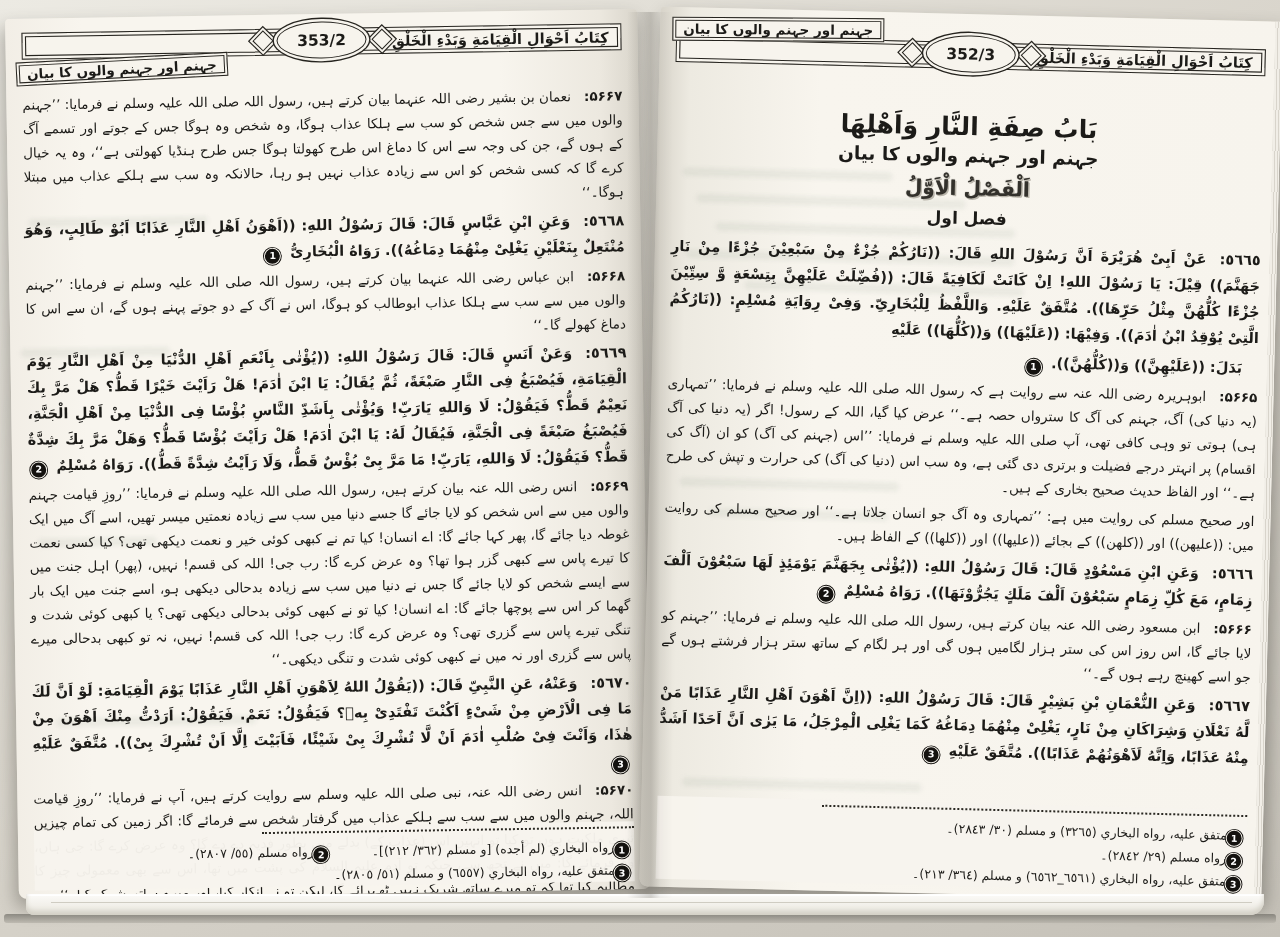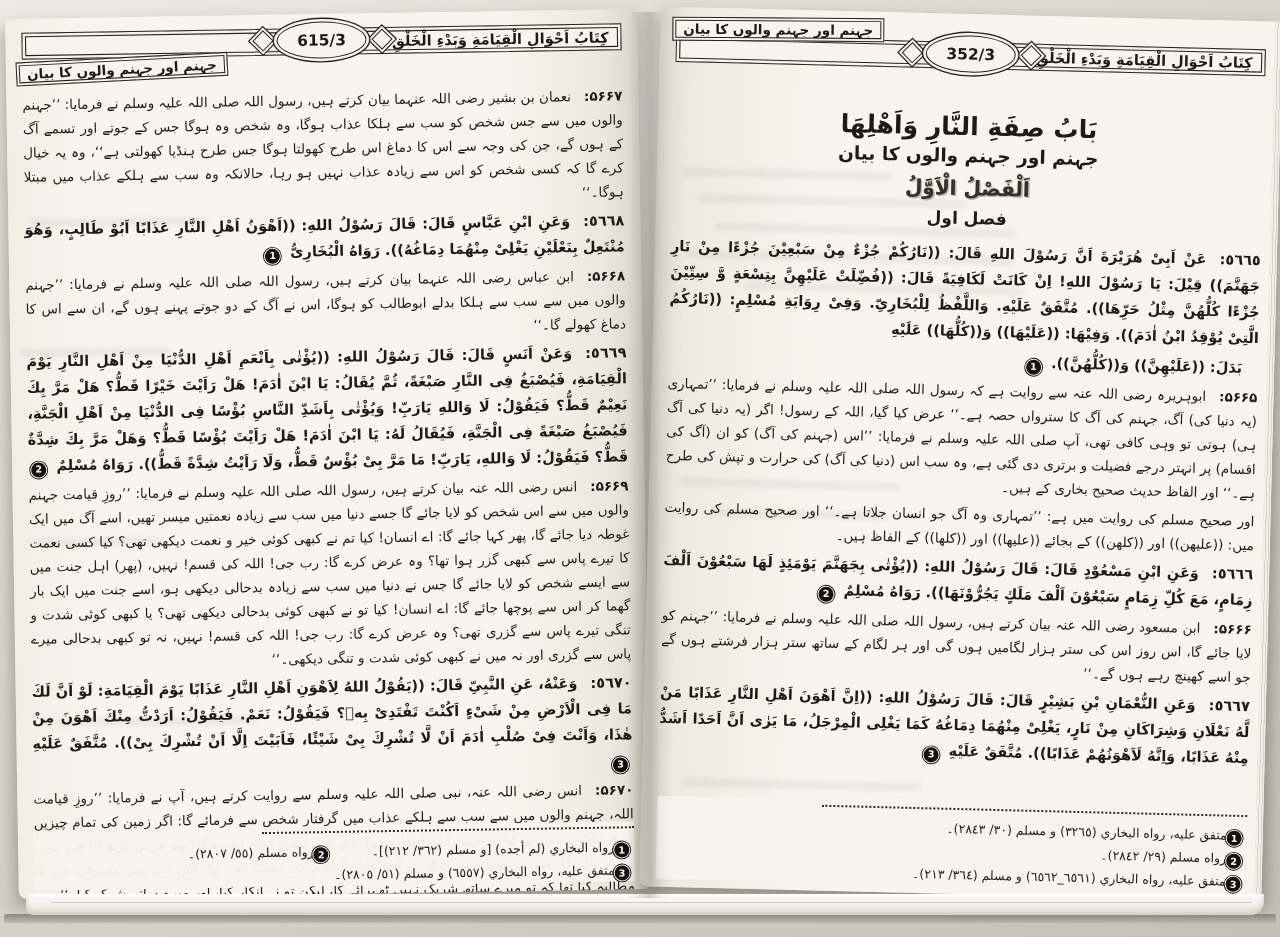--- a/index.html
+++ b/index.html
@@ -99,29 +99,29 @@
         <i style="top:700px;left:40px;width:200px"></i>
       </div>
 
       <div class="hdr">
         <div class="band">
           <span class="band-title">کِتَابُ اَحْوَالِ الْقِیَامَةِ وَبَدْءِ الْخَلْقِ</span>
         </div>
         <span class="wing w1"></span>
         <span class="wing w2"></span>
         <div class="medal">
-          <span>615/3</span>
+          <span>353/2</span>
         </div>
         <div class="secbox">جہنم اور جہنم والوں کا بیان</div>
       </div>
 
       <div class="page-body">
         <p class="blk urdu"><span class="hnum">۵۶۶۷:</span><span>نعمان بن بشیر رضی اللہ عنہما بیان کرتے ہیں، رسول اللہ صلی اللہ علیہ وسلم نے فرمایا: ’’جہنم والوں میں سے جس شخص کو سب سے ہلکا عذاب ہوگا، وہ شخص وہ ہوگا جس کے جوتے اور تسمے آگ کے ہوں گے، جن کی وجہ سے اس کا دماغ اس طرح کھولتا ہوگا جس طرح ہنڈیا کھولتی ہے‘‘، وہ یہ خیال کرے گا کہ کسی شخص کو اس سے زیادہ عذاب نہیں ہو رہا، حالانکہ وہ سب سے ہلکے عذاب میں مبتلا ہوگا۔‘‘</span></p>
         <p class="blk arabic"><span class="hnum">٥٦٦٨:</span><span>وَعَنِ ابْنِ عَبَّاسٍ قَالَ: قَالَ رَسُوْلُ اللهِ: ((اَهْوَنُ اَهْلِ النَّارِ عَذَابًا اَبُوْ طَالِبٍ، وَهُوَ مُنْتَعِلٌ بِنَعْلَیْنِ یَغْلِیْ مِنْهُمَا دِمَاغُهُ)). رَوَاهُ الْبُخَارِیُّ</span> <span class="fnm">1</span></p>
-        <p class="blk urdu"><span class="hnum">۵۶۶۸:</span><span>ابن عباس رضی اللہ عنہما بیان کرتے ہیں، رسول اللہ صلی اللہ علیہ وسلم نے فرمایا: ’’جہنم والوں میں سے سب سے ہلکا بدلے ابوطالب کو ہوگا، اس نے آگ کے دو جوتے پہنے ہوں گے، ان سے اس کا دماغ کھولے گا۔‘‘</span></p>
+        <p class="blk urdu"><span class="hnum">۵۶۶۸:</span><span>ابن عباس رضی اللہ عنہما بیان کرتے ہیں، رسول اللہ صلی اللہ علیہ وسلم نے فرمایا: ’’جہنم والوں میں سے سب سے ہلکا عذاب ابوطالب کو ہوگا، اس نے آگ کے دو جوتے پہنے ہوں گے، ان سے اس کا دماغ کھولے گا۔‘‘</span></p>
         <p class="blk arabic"><span class="hnum">٥٦٦٩:</span><span>وَعَنْ اَنَسٍ قَالَ: قَالَ رَسُوْلُ اللهِ: ((یُؤْتٰی بِاَنْعَمِ اَهْلِ الدُّنْیَا مِنْ اَهْلِ النَّارِ یَوْمَ الْقِیَامَةِ، فَیُصْبَغُ فِی النَّارِ صَبْغَةً، ثُمَّ یُقَالُ: یَا ابْنَ اٰدَمَ! هَلْ رَاَیْتَ خَیْرًا قَطُّ؟ هَلْ مَرَّ بِكَ نَعِیْمٌ قَطُّ؟ فَیَقُوْلُ: لَا وَاللهِ یَارَبِّ! وَیُؤْتٰی بِاَشَدِّ النَّاسِ بُؤْسًا فِی الدُّنْیَا مِنْ اَهْلِ الْجَنَّةِ، فَیُصْبَغُ صَبْغَةً فِی الْجَنَّةِ، فَیُقَالُ لَهُ: یَا ابْنَ اٰدَمَ! هَلْ رَاَیْتَ بُؤْسًا قَطُّ؟ وَهَلْ مَرَّ بِكَ شِدَّةٌ قَطُّ؟ فَیَقُوْلُ: لَا وَاللهِ، یَارَبِّ! مَا مَرَّ بِیْ بُؤْسٌ قَطُّ، وَلَا رَاَیْتُ شِدَّةً قَطُّ)). رَوَاهُ مُسْلِمٌ</span> <span class="fnm">2</span></p>
         <p class="blk urdu"><span class="hnum">۵۶۶۹:</span><span>انس رضی اللہ عنہ بیان کرتے ہیں، رسول اللہ صلی اللہ علیہ وسلم نے فرمایا: ’’روزِ قیامت جہنم والوں میں سے اس شخص کو لایا جائے گا جسے دنیا میں سب سے زیادہ نعمتیں میسر تھیں، اسے آگ میں ایک غوطہ دیا جائے گا، پھر کہا جائے گا: اے انسان! کیا تم نے کبھی کوئی خیر و نعمت دیکھی تھی؟ کیا کسی نعمت کا تیرے پاس سے کبھی گزر ہوا تھا؟ وہ عرض کرے گا: رب جی! اللہ کی قسم! نہیں، (پھر) اہل جنت میں سے ایسے شخص کو لایا جائے گا جس نے دنیا میں سب سے زیادہ بدحالی دیکھی ہو، اسے جنت میں ایک بار گھما کر اس سے پوچھا جائے گا: اے انسان! کیا تو نے کبھی کوئی بدحالی دیکھی تھی؟ یا کبھی کوئی شدت و تنگی تیرے پاس سے گزری تھی؟ وہ عرض کرے گا: رب جی! اللہ کی قسم! نہیں، نہ تو کبھی بدحالی میرے پاس سے گزری اور نہ میں نے کبھی کوئی شدت و تنگی دیکھی۔‘‘</span></p>
         <p class="blk arabic"><span class="hnum">٥٦٧٠:</span><span>وَعَنْهُ، عَنِ النَّبِیِّ قَالَ: ((یَقُوْلُ اللهُ لِاَهْوَنِ اَهْلِ النَّارِ عَذَابًا یَوْمَ الْقِیَامَةِ: لَوْ اَنَّ لَكَ مَا فِی الْاَرْضِ مِنْ شَیْءٍ اَكُنْتَ تَفْتَدِیْ بِهٖ؟ فَیَقُوْلُ: نَعَمْ. فَیَقُوْلُ: اَرَدْتُّ مِنْكَ اَهْوَنَ مِنْ هٰذَا، وَاَنْتَ فِیْ صُلْبِ اٰدَمَ اَنْ لَّا تُشْرِكَ بِیْ شَیْئًا، فَاَبَیْتَ اِلَّا اَنْ تُشْرِكَ بِیْ)). مُتَّفَقٌ عَلَیْهِ</span> <span class="fnm">3</span></p>
         <p class="blk urdu"><span class="hnum">۵۶۷۰:</span><span>انس رضی اللہ عنہ، نبی صلی اللہ علیہ وسلم سے روایت کرتے ہیں، آپ نے فرمایا: ’’روزِ قیامت اللہ، جہنم والوں میں سے سب سے ہلکے عذاب میں گرفتار شخص سے فرمائے گا: اگر زمین کی تمام چیزیں تیری ملکیت ہوں تو کیا تو انہیں اس (عذاب کے) بدلے میں بطور فدیہ دے دے گا؟ وہ عرض کرے گا: جی ہاں، وہ فرمائے گا: میں نے تجھ سے، جبکہ تو آدم علیہ السلام کی پشت میں تھا، اس سے بھی معمولی چیز کا مطالبہ کیا تھا کہ تو میرے ساتھ شریک نہیں ٹھہرائے گا، لیکن تو نے انکار کیا، اور میرے ساتھ شرک کیا۔‘‘</span></p>
 
       </div>
 
       <div class="fnotes">
         <div class="dots dots-left"></div>
         <div class="fline">

